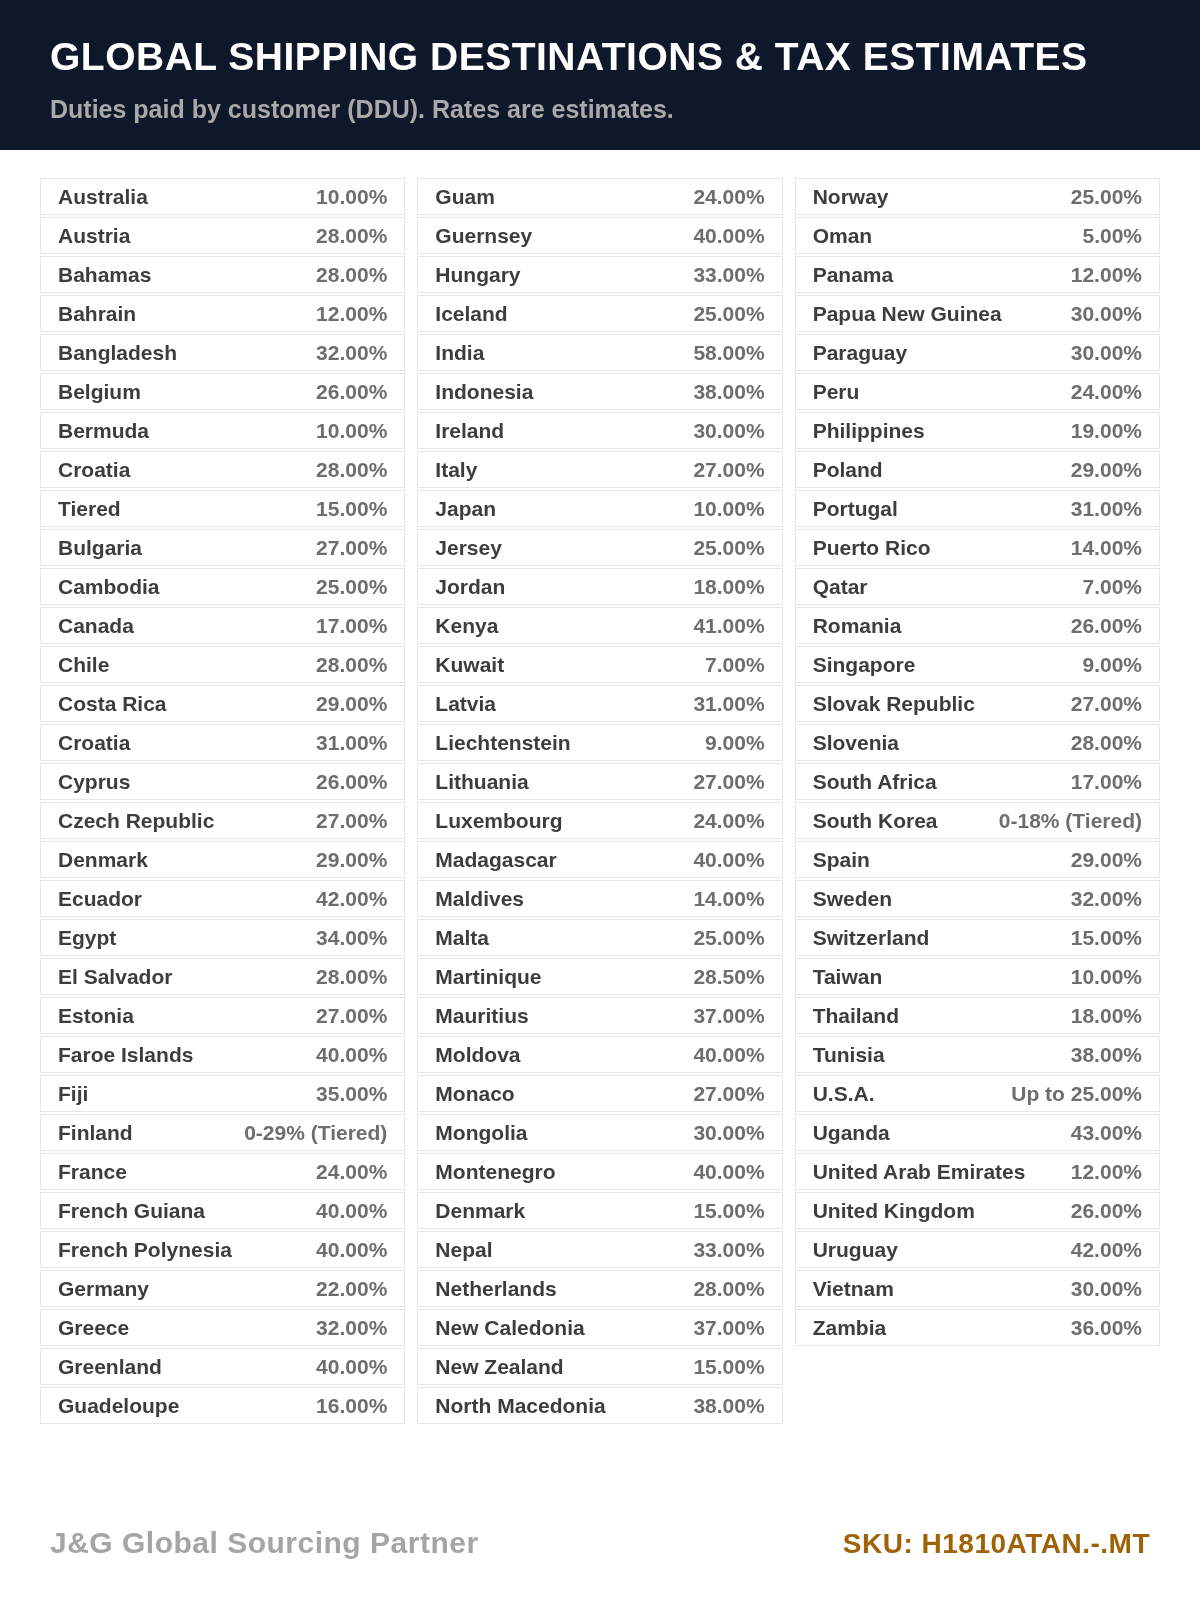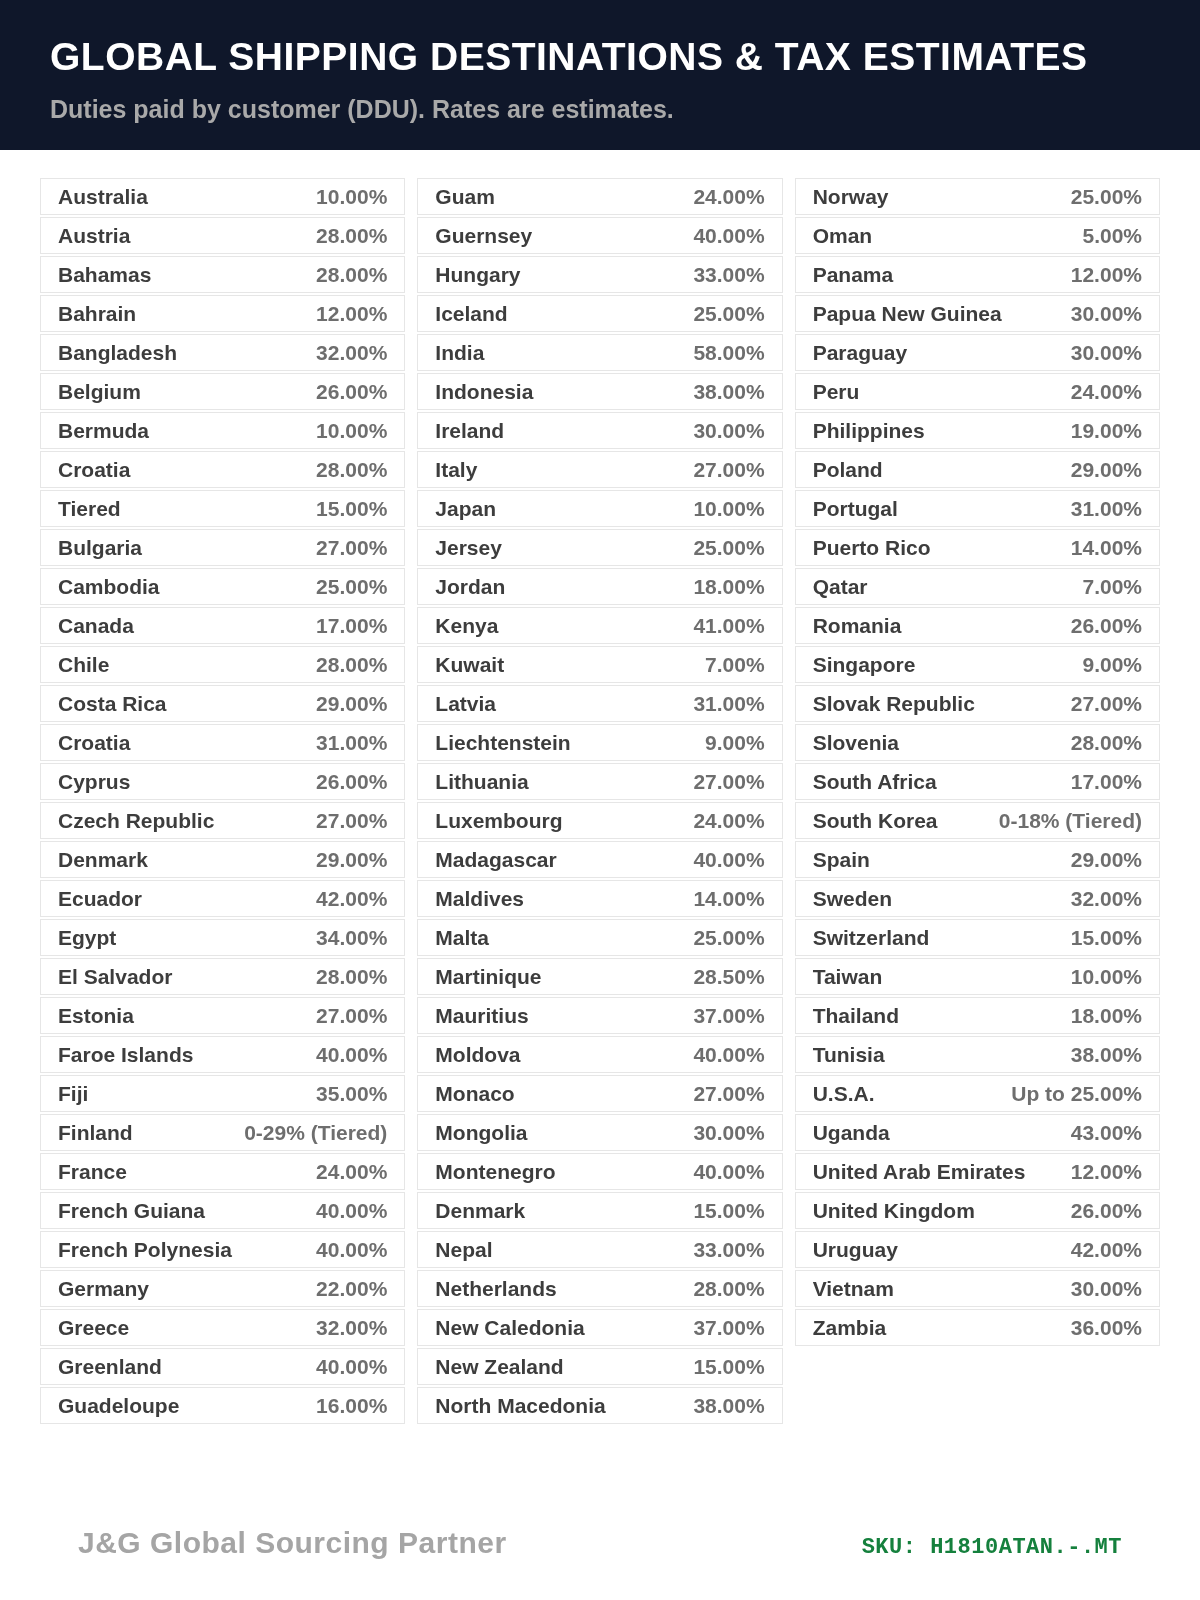--- a/index.html
+++ b/index.html
@@ -67,37 +67,36 @@
     font-size: 21px;
     font-weight: 700;
     margin-left: 8px;
   }
   
   .footer {
     position: absolute;
     left: 0;
     right: 0;
     bottom: 40px;
-    padding: 0 78px;
+    padding: 0 50px;
     display: flex;
     justify-content: space-between;
     align-items: baseline;
   }
   .footer .brand {
     color: #a5a5a5;
     font-size: 30px;
     font-weight: 700;
     letter-spacing: 0.5px;
   }
   .footer .sku {
-    color: #15803d;
-    font-size: 22px;
+    color: #a16207;
+    font-size: 28px;
     font-weight: 700;
     letter-spacing: 0.5px;
-    font-family: Liberation Mono, monospace;
   }
 </style>
 </head>
 <body>
 
 <div class="header">
   <div class="title">GLOBAL SHIPPING DESTINATIONS &amp; TAX ESTIMATES</div>
   <div class="subtitle">Duties paid by customer (DDU). Rates are estimates.</div>
 </div>
 

